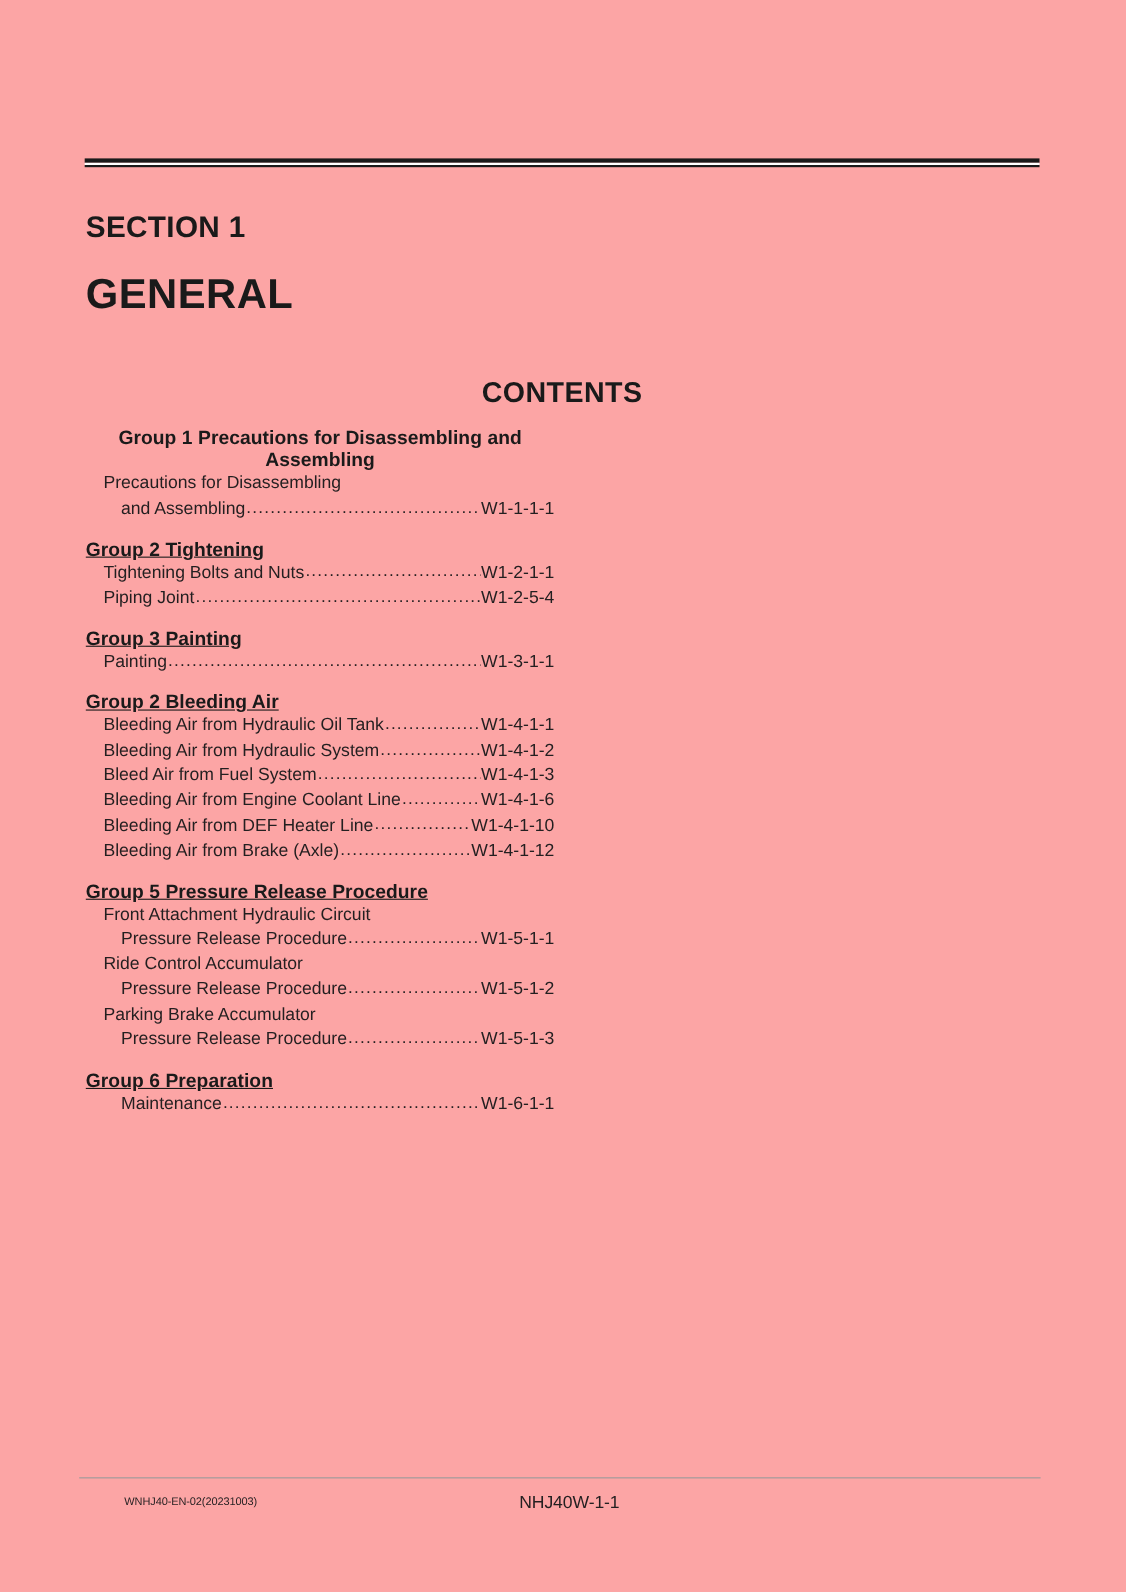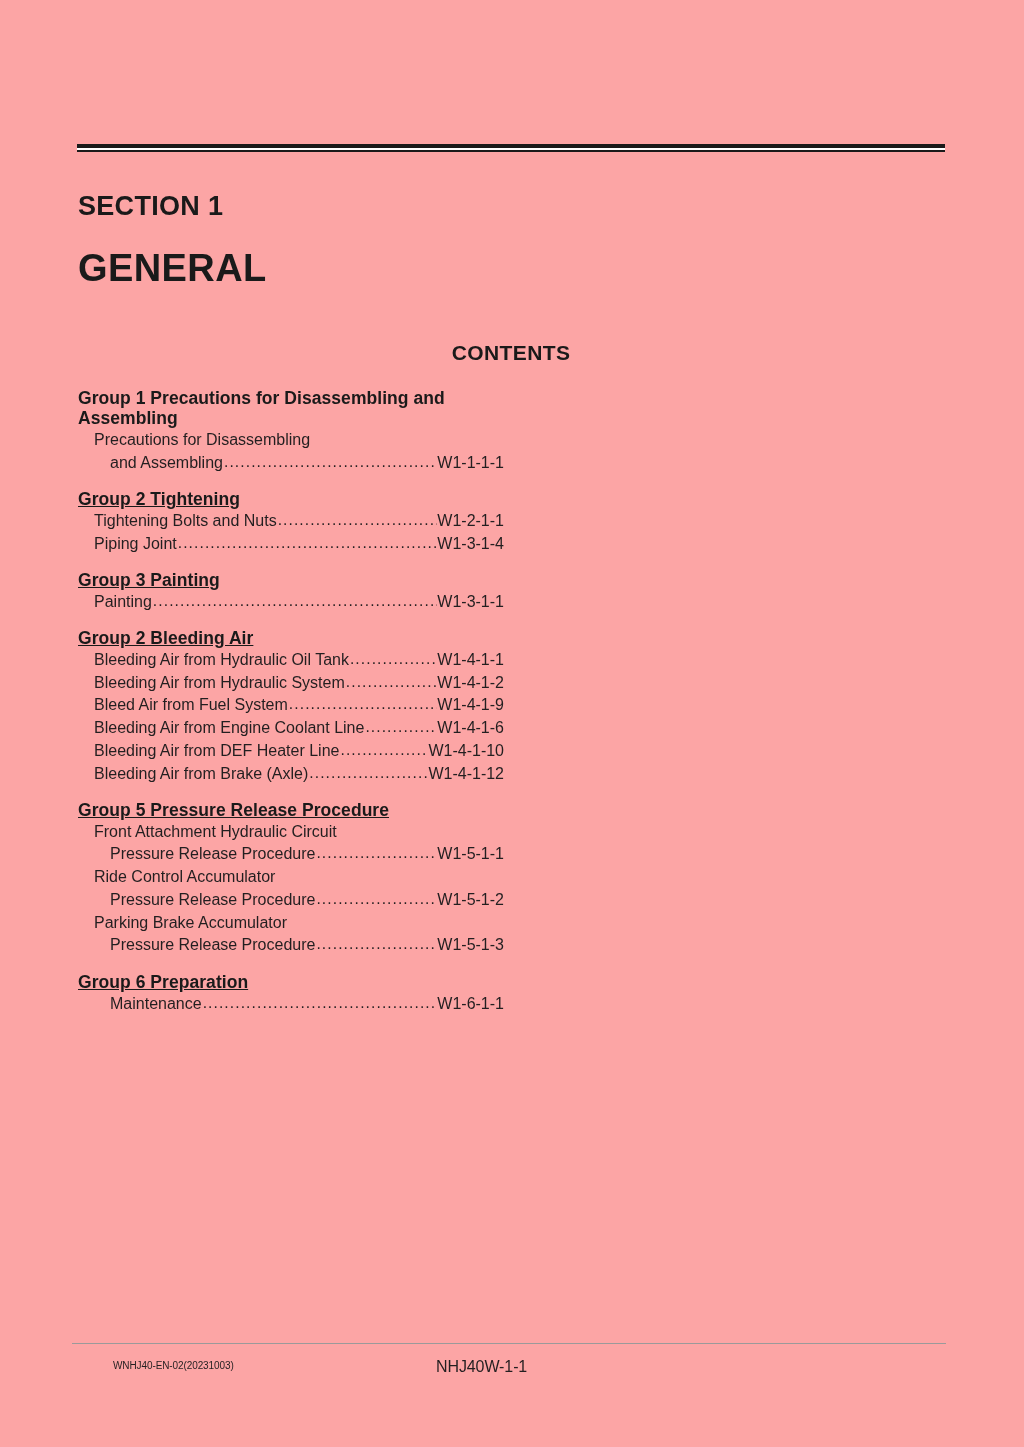--- a/index.html
+++ b/index.html
@@ -78,42 +78,42 @@
     line-height: 1.1;
   }
 
   .contents-heading {
     position: absolute;
     left: 0;
     top: 341px;
     width: 1024px;
     text-align: center;
     padding-right: 2px;
-    font-size: 21px;
+    font-size: 26px;
     font-weight: bold;
     letter-spacing: 0.4px;
     color: #1a1a1a;
   }
 
   
   .toc {
     position: absolute;
     left: 78px;
     top: 388px;
     width: 426px;
   }
 
   .grp {
     font-size: 17.5px;
     font-weight: bold;
     line-height: 1.17;
     color: #1a1a1a;
     letter-spacing: 0.05px;
   }
-  .grp-first { margin-top: 0; }
+  .grp-first { margin-top: 0; text-align: center; }
   .grp-spaced { margin-top: 15px; text-decoration: underline; }
 
   .entry {
     display: flex;
     align-items: baseline;
     font-size: 16px;
     font-weight: normal;
     line-height: 1.42;
     color: #231f20;
     padding-left: 16px;
@@ -157,21 +157,21 @@
     position: absolute;
     left: 78px;
     top: 1360px;
     font-size: 10px;
     color: #231f20;
     letter-spacing: -0.1px;
     margin-left: 35px;
   }
   .footer-center {
     position: absolute;
-    left: 436px;
+    left: 472px;
     top: 1358px;
     font-size: 16px;
     color: #231f20;
     letter-spacing: -0.1px;
   }
 </style>
 </head>
 <body>
 
 <div class="page">
@@ -197,21 +197,21 @@
       </div>
       <div class="grp grp-spaced">Group 2 Tightening</div>
       <div class="entry plain">
         <span class="txt">Tightening Bolts and Nuts</span>
         <span class="leader"></span>
         <span class="ref">W1-2-1-1</span>
       </div>
       <div class="entry plain">
         <span class="txt">Piping Joint</span>
         <span class="leader"></span>
-        <span class="ref">W1-3-1-4</span>
+        <span class="ref">W1-2-5-4</span>
       </div>
       <div class="grp grp-spaced">Group 3 Painting</div>
       <div class="entry plain">
         <span class="txt">Painting</span>
         <span class="leader"></span>
         <span class="ref">W1-3-1-1</span>
       </div>
       <div class="grp grp-spaced">Group 2 Bleeding Air</div>
       <div class="entry plain">
         <span class="txt">Bleeding Air from Hydraulic Oil Tank</span>
@@ -219,21 +219,21 @@
         <span class="ref">W1-4-1-1</span>
       </div>
       <div class="entry plain">
         <span class="txt">Bleeding Air from Hydraulic System</span>
         <span class="leader"></span>
         <span class="ref">W1-4-1-2</span>
       </div>
       <div class="entry plain">
         <span class="txt">Bleed Air from Fuel System</span>
         <span class="leader"></span>
-        <span class="ref">W1-4-1-9</span>
+        <span class="ref">W1-4-1-3</span>
       </div>
       <div class="entry plain">
         <span class="txt">Bleeding Air from Engine Coolant Line</span>
         <span class="leader"></span>
         <span class="ref">W1-4-1-6</span>
       </div>
       <div class="entry plain">
         <span class="txt">Bleeding Air from DEF Heater Line</span>
         <span class="leader"></span>
         <span class="ref">W1-4-1-10</span>

